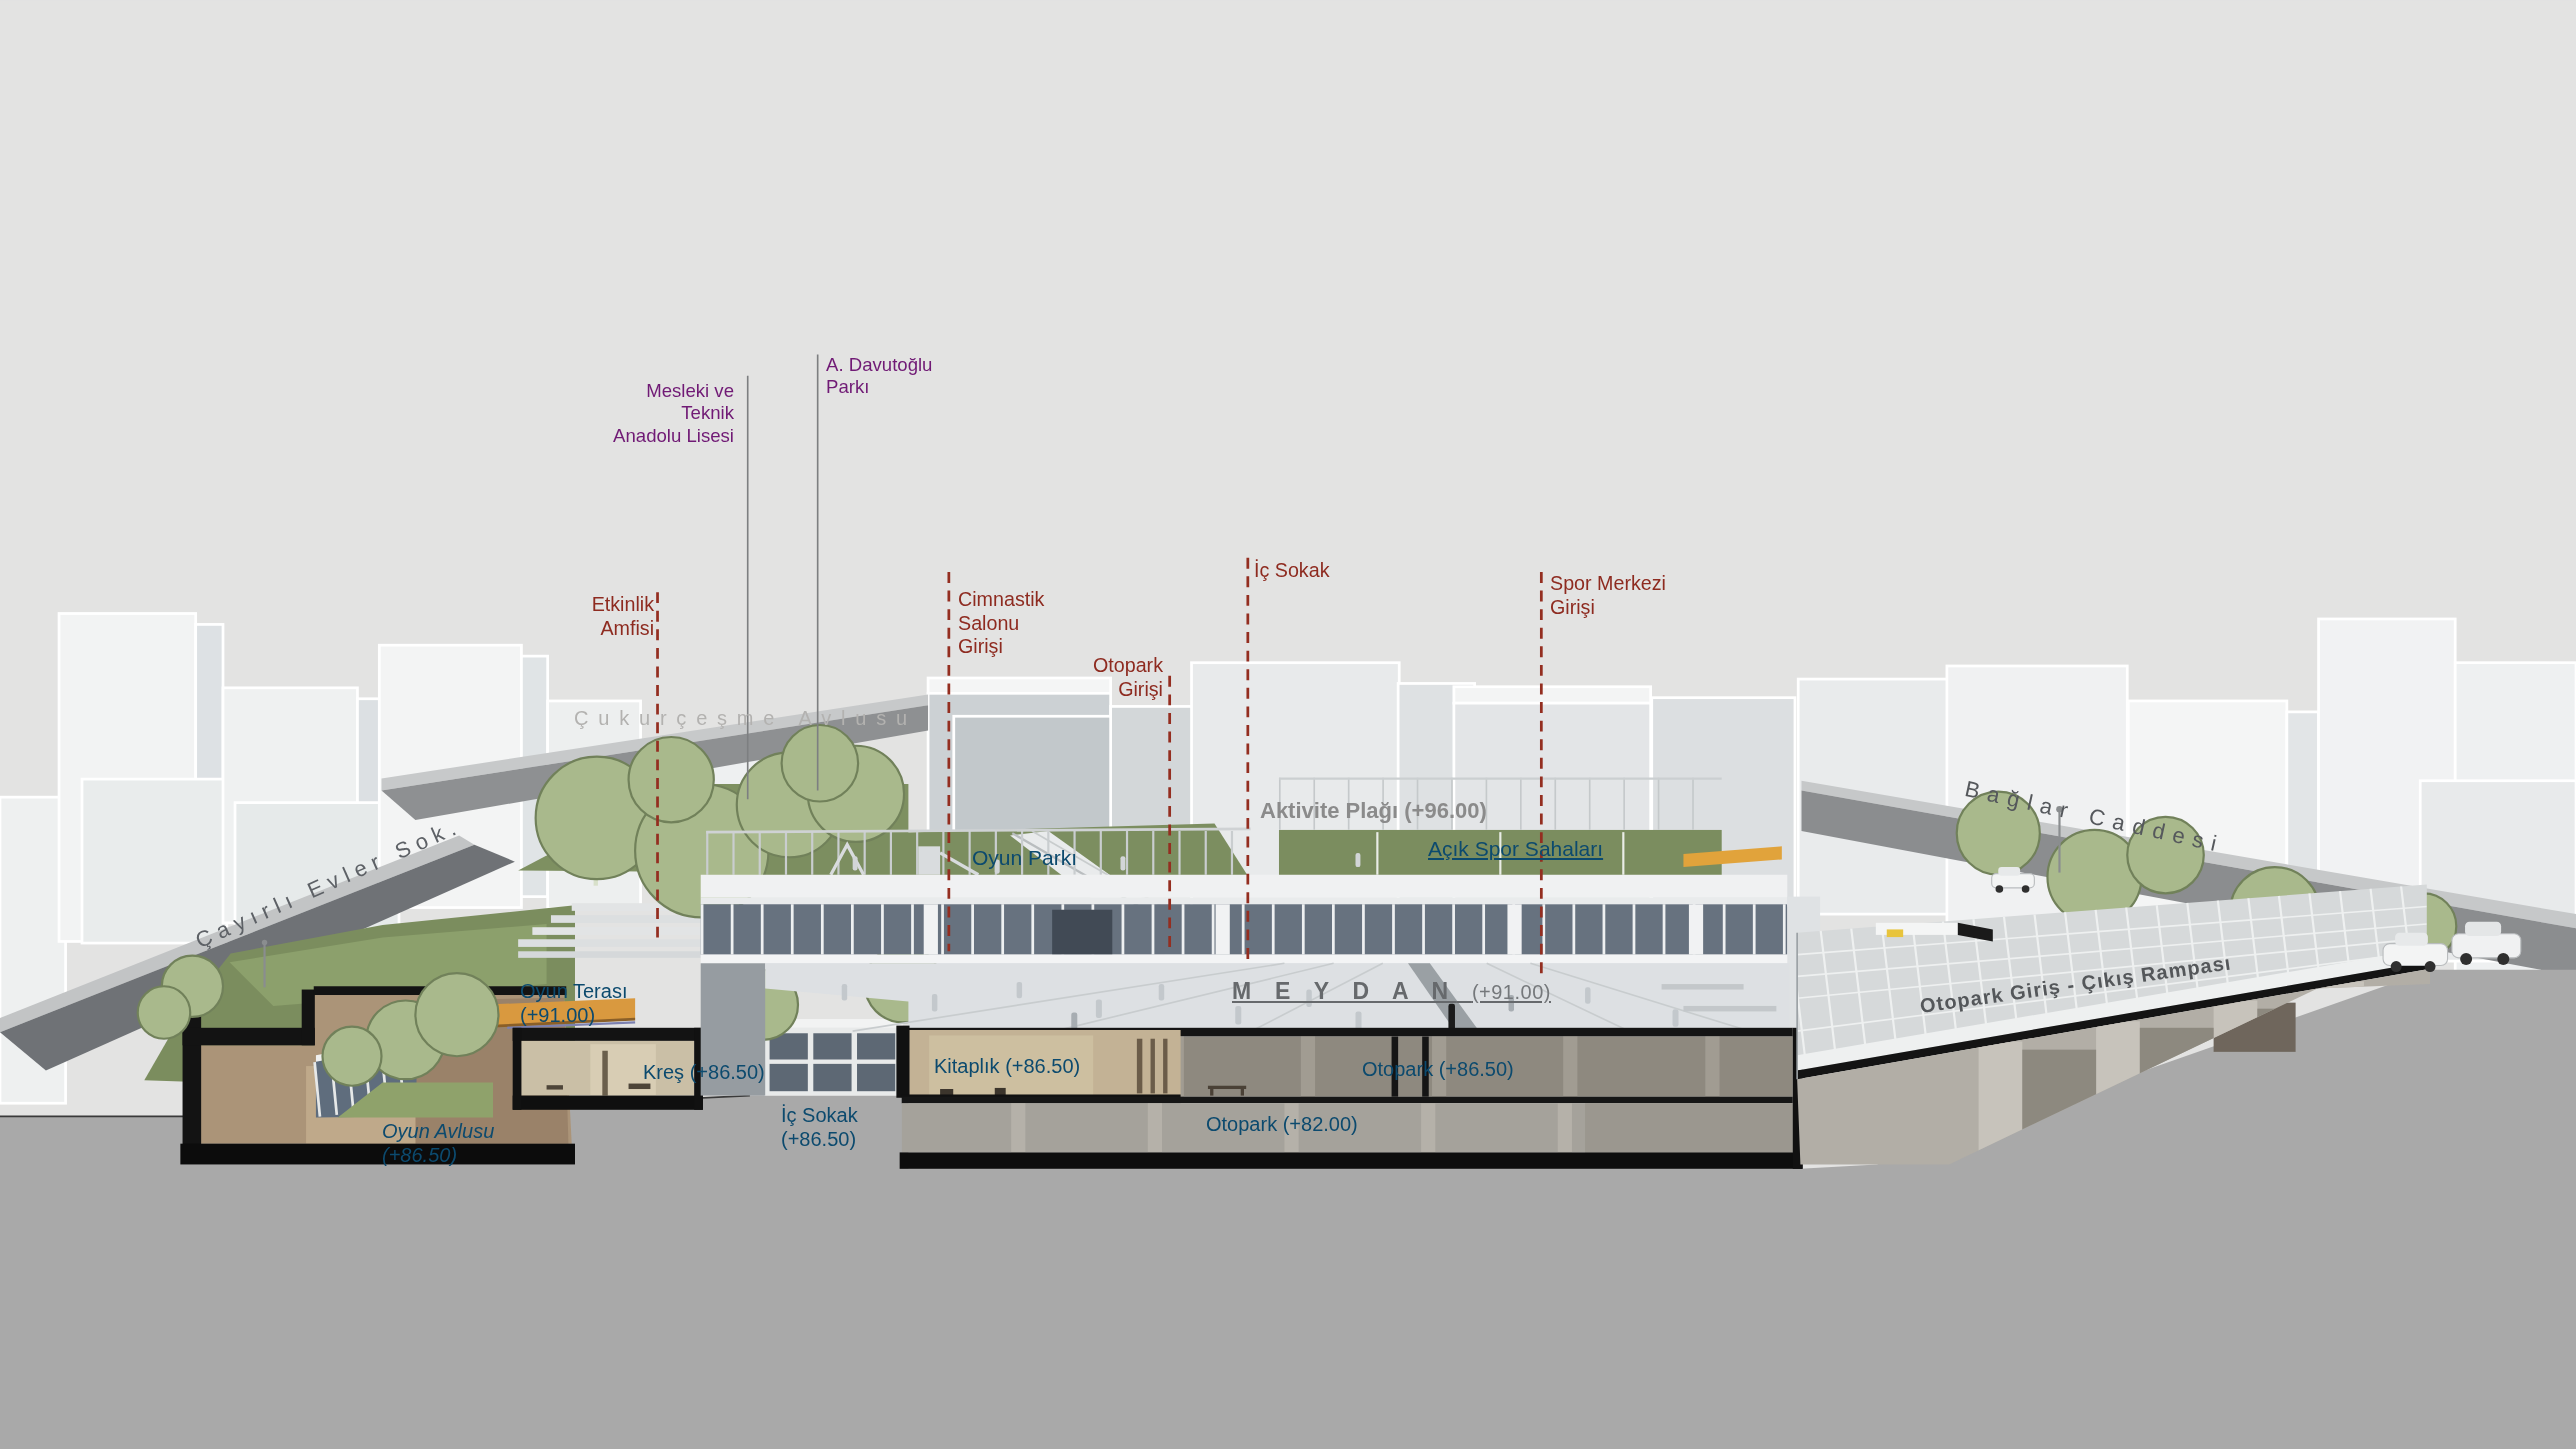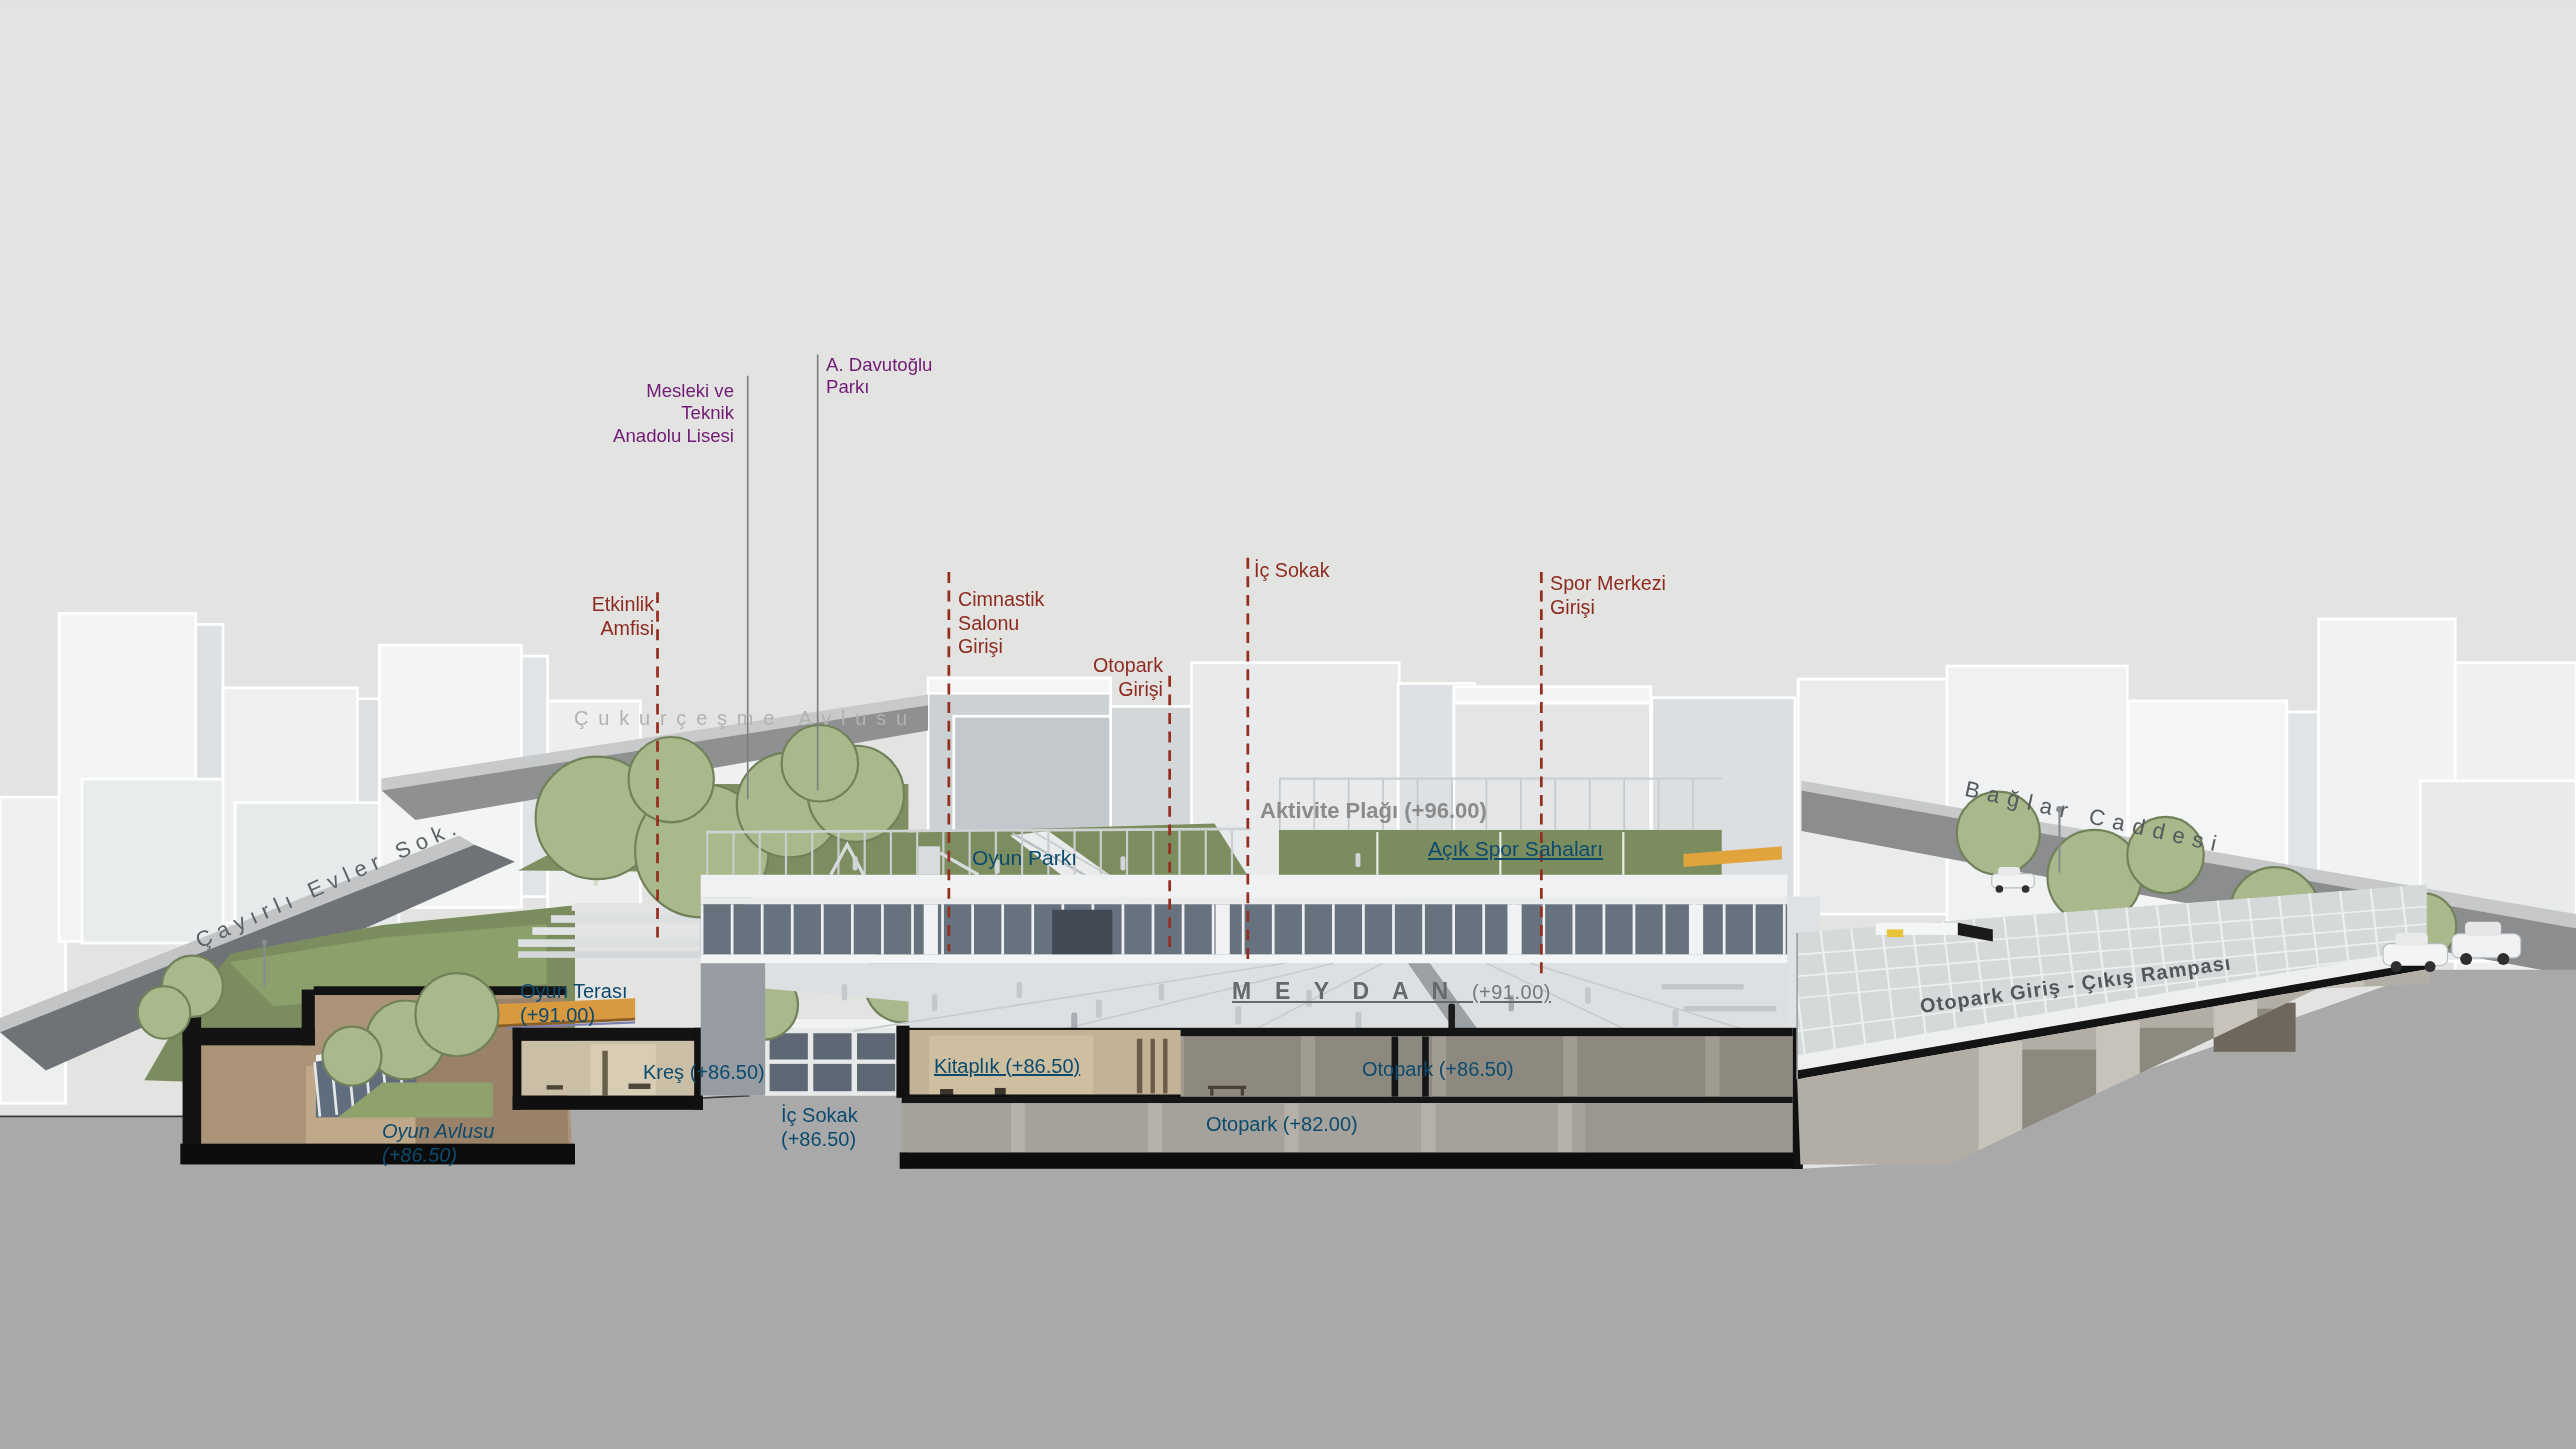--- a/index.html
+++ b/index.html
@@ -358,21 +358,21 @@
 
 <div class="lbl lbl-aktivite" style="left:1260px;top:798px;">Aktivite Plağı (+96.00)</div>
 <div class="lbl lbl-white" style="left:972px;top:845px;font-size:21px;">Oyun Parkı</div>
 <div class="lbl lbl-white" style="left:1428px;top:836px;font-size:21px;text-decoration:underline;">Açık Spor Sahaları</div>
 <div class="lbl lbl-white" style="left:520px;top:979px;">Oyun Terası
 (+91.00)</div>
 
 <div class="lbl lbl-meydan" style="left:1232px;top:978px;text-decoration:underline;"><span>M E Y D A N</span> <span class="lvl">(+91.00)</span></div>
 
 <div class="lbl lbl-white" style="left:623px;top:1060px;margin-left:20px;">Kreş (+86.50)</div>
-<div class="lbl lbl-white" style="left:934px;top:1054px;text-decoration:underline;">Kitaplık (+86.50)</div>
+<div class="lbl lbl-white" style="left:934px;top:1054px;">Kitaplık (+86.50)</div>
 <div class="lbl lbl-white" style="left:1362px;top:1057px;">Otopark  (+86.50)</div>
 <div class="lbl lbl-white" style="left:781px;top:1103px;">İç Sokak
 (+86.50)</div>
 <div class="lbl lbl-white" style="left:382px;top:1119px;font-style:italic;">Oyun Avlusu
 (+86.50)</div>
 <div class="lbl lbl-white" style="left:1206px;top:1112px;">Otopark (+82.00)</div>
 <div class="lbl lbl-rampa" style="left:1920px;top:994px;transform:rotate(-8deg);transform-origin:left center;">Otopark Giriş - Çıkış Rampası</div>
 
 </div>
 

